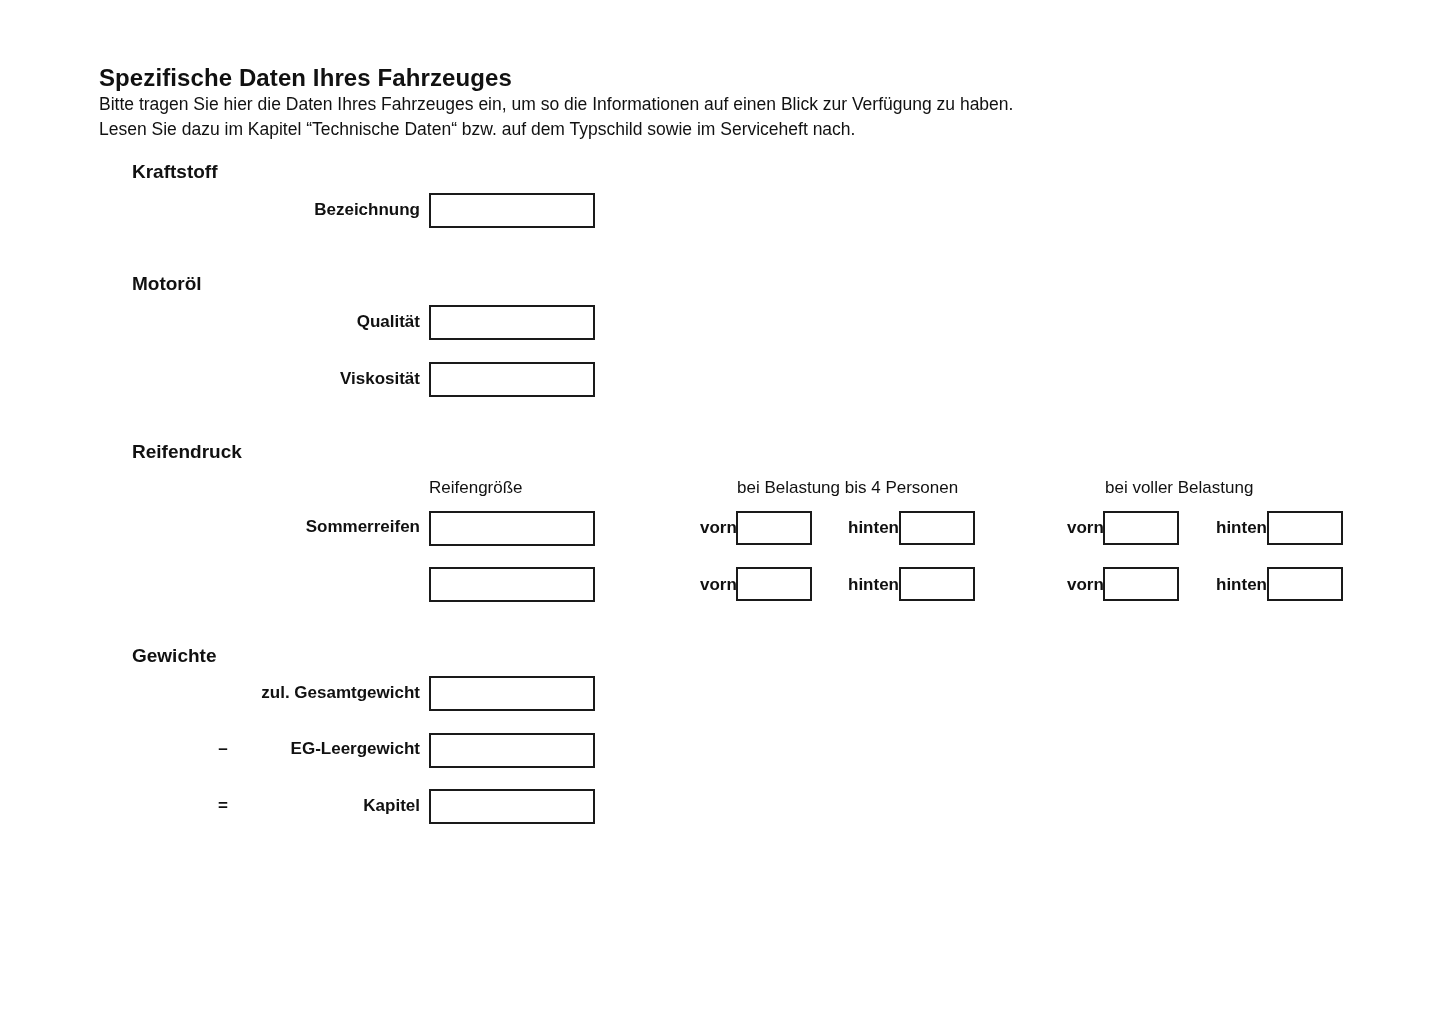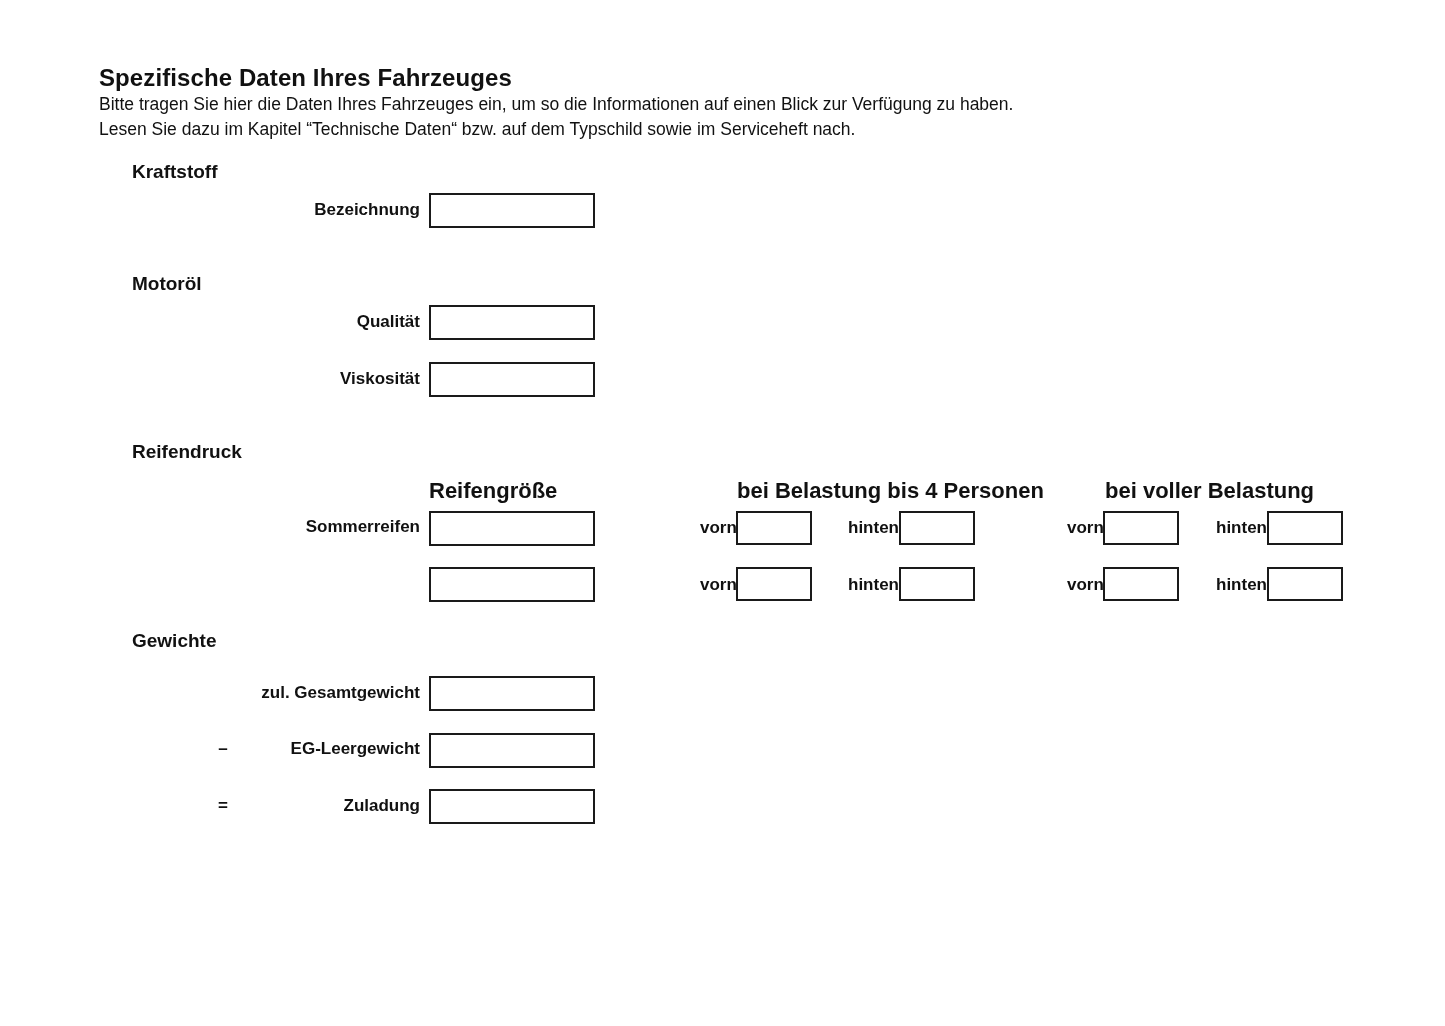--- a/index.html
+++ b/index.html
@@ -50,21 +50,21 @@
     position: absolute;
     left: 99px;
     font-size: 19px;
     font-weight: bold;
     white-space: nowrap;
     margin-left: 33px;
   }
   #h-kraftstoff  { top: 161px; }
   #h-motoroel    { top: 273px; }
   #h-reifendruck { top: 441px; }
-  #h-gewichte    { top: 630px; }
+  #h-gewichte    { top: 645px; }
 
   
   .field-label {
     position: absolute;
     font-size: 17px;
     font-weight: bold;
     text-align: right;
     white-space: nowrap;
   }
   .field-label.lbl-wide {
@@ -82,22 +82,22 @@
     width: 166px;
     height: 35px;
   }
   .box-small {
     width: 76px;
     height: 34px;
   }
 
   .col-header {
     position: absolute;
-    font-size: 22px;
-    font-weight: bold;
+    font-size: 17px;
+    font-weight: normal;
     white-space: nowrap;
   }
 
   .side-label {
     position: absolute;
     font-size: 17px;
     font-weight: bold;
     white-space: nowrap;
     margin-left: 17px;
   }
@@ -174,16 +174,16 @@
   <div class="section-heading" id="h-gewichte">Gewichte</div>
 
   <div class="field-label lbl-wide" style="top:683px;">zul. Gesamtgewicht</div>
   <div class="field-box box-wide" style="top:676px;"></div>
 
   <div class="op-sign" style="top:739px;">–</div>
   <div class="field-label lbl-wide" style="top:739px;">EG-Leergewicht</div>
   <div class="field-box box-wide" style="top:733px;"></div>
 
   <div class="op-sign" style="top:796px;">=</div>
-  <div class="field-label lbl-wide" style="top:796px;">Zuladung</div>
+  <div class="field-label lbl-wide" style="top:796px;">Kapitel</div>
   <div class="field-box box-wide" style="top:789px;"></div>
 
 </div>
 
 </body></html>

